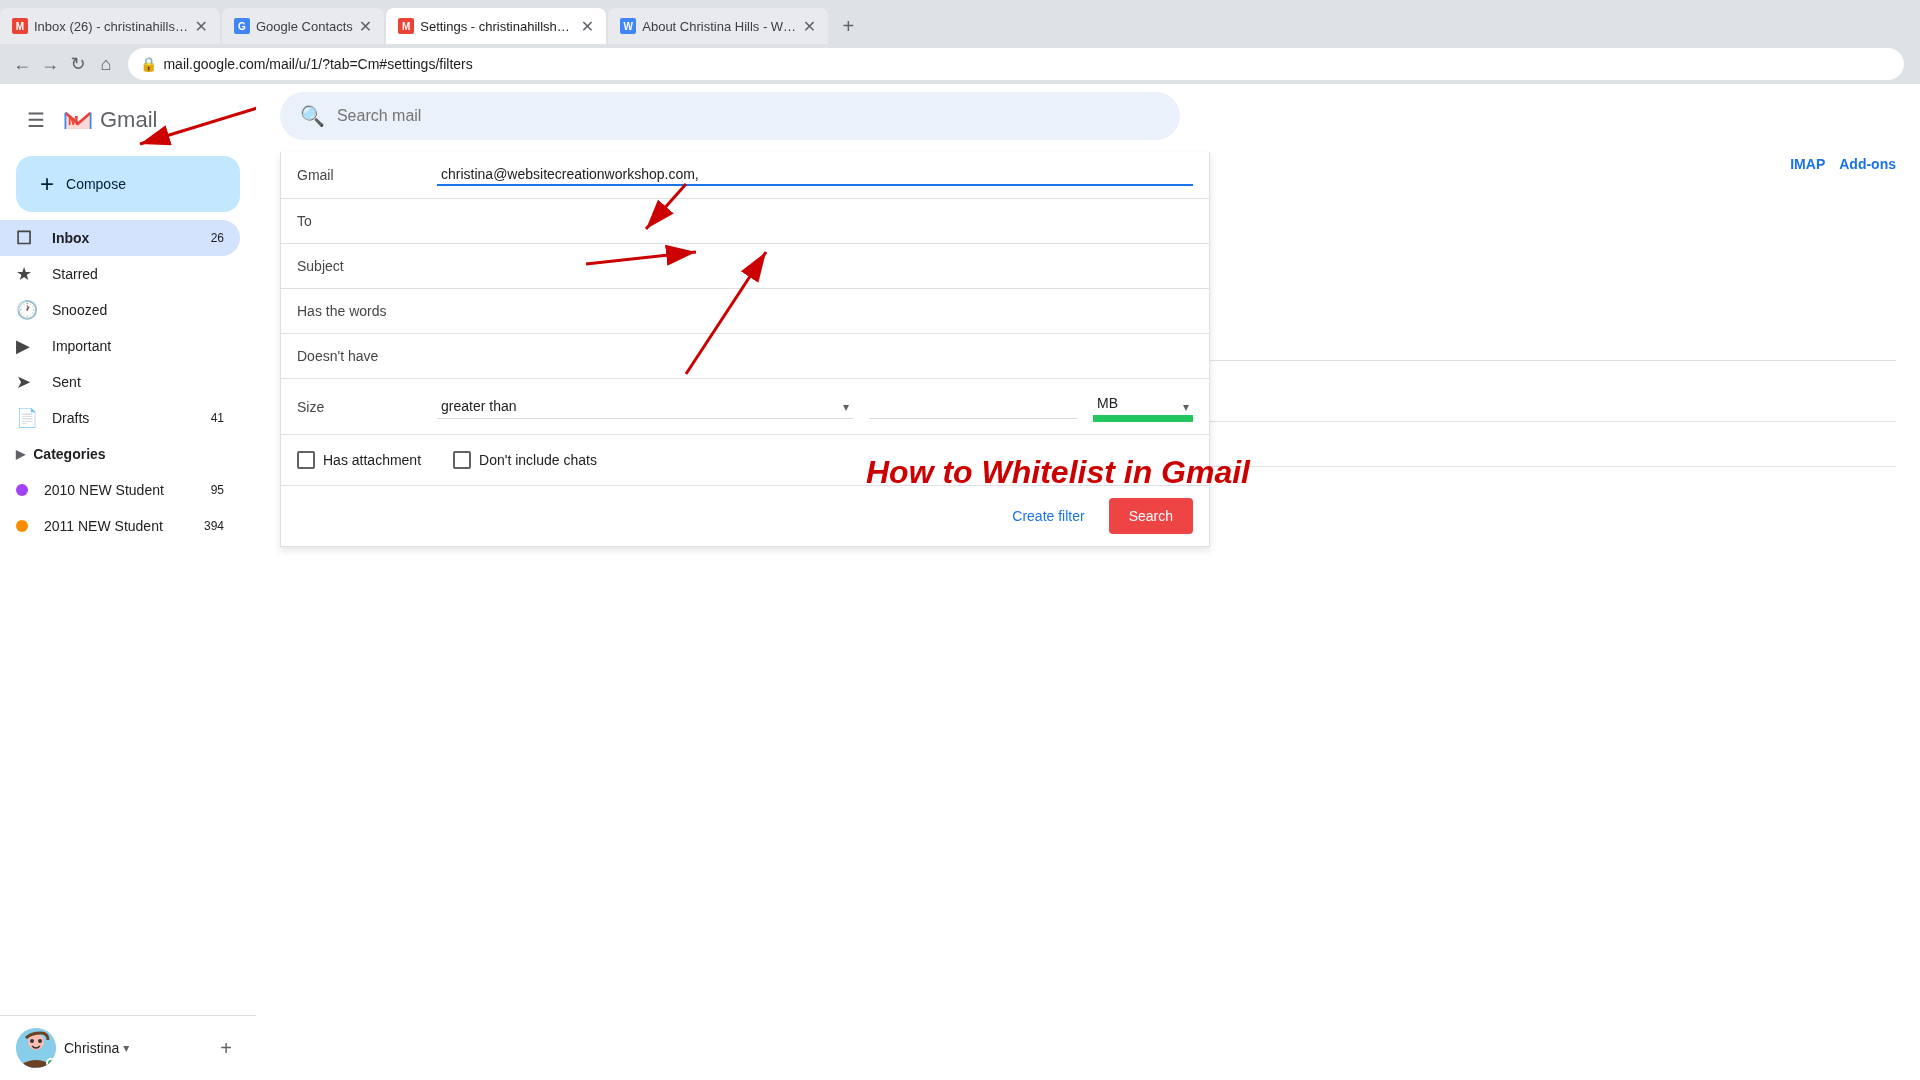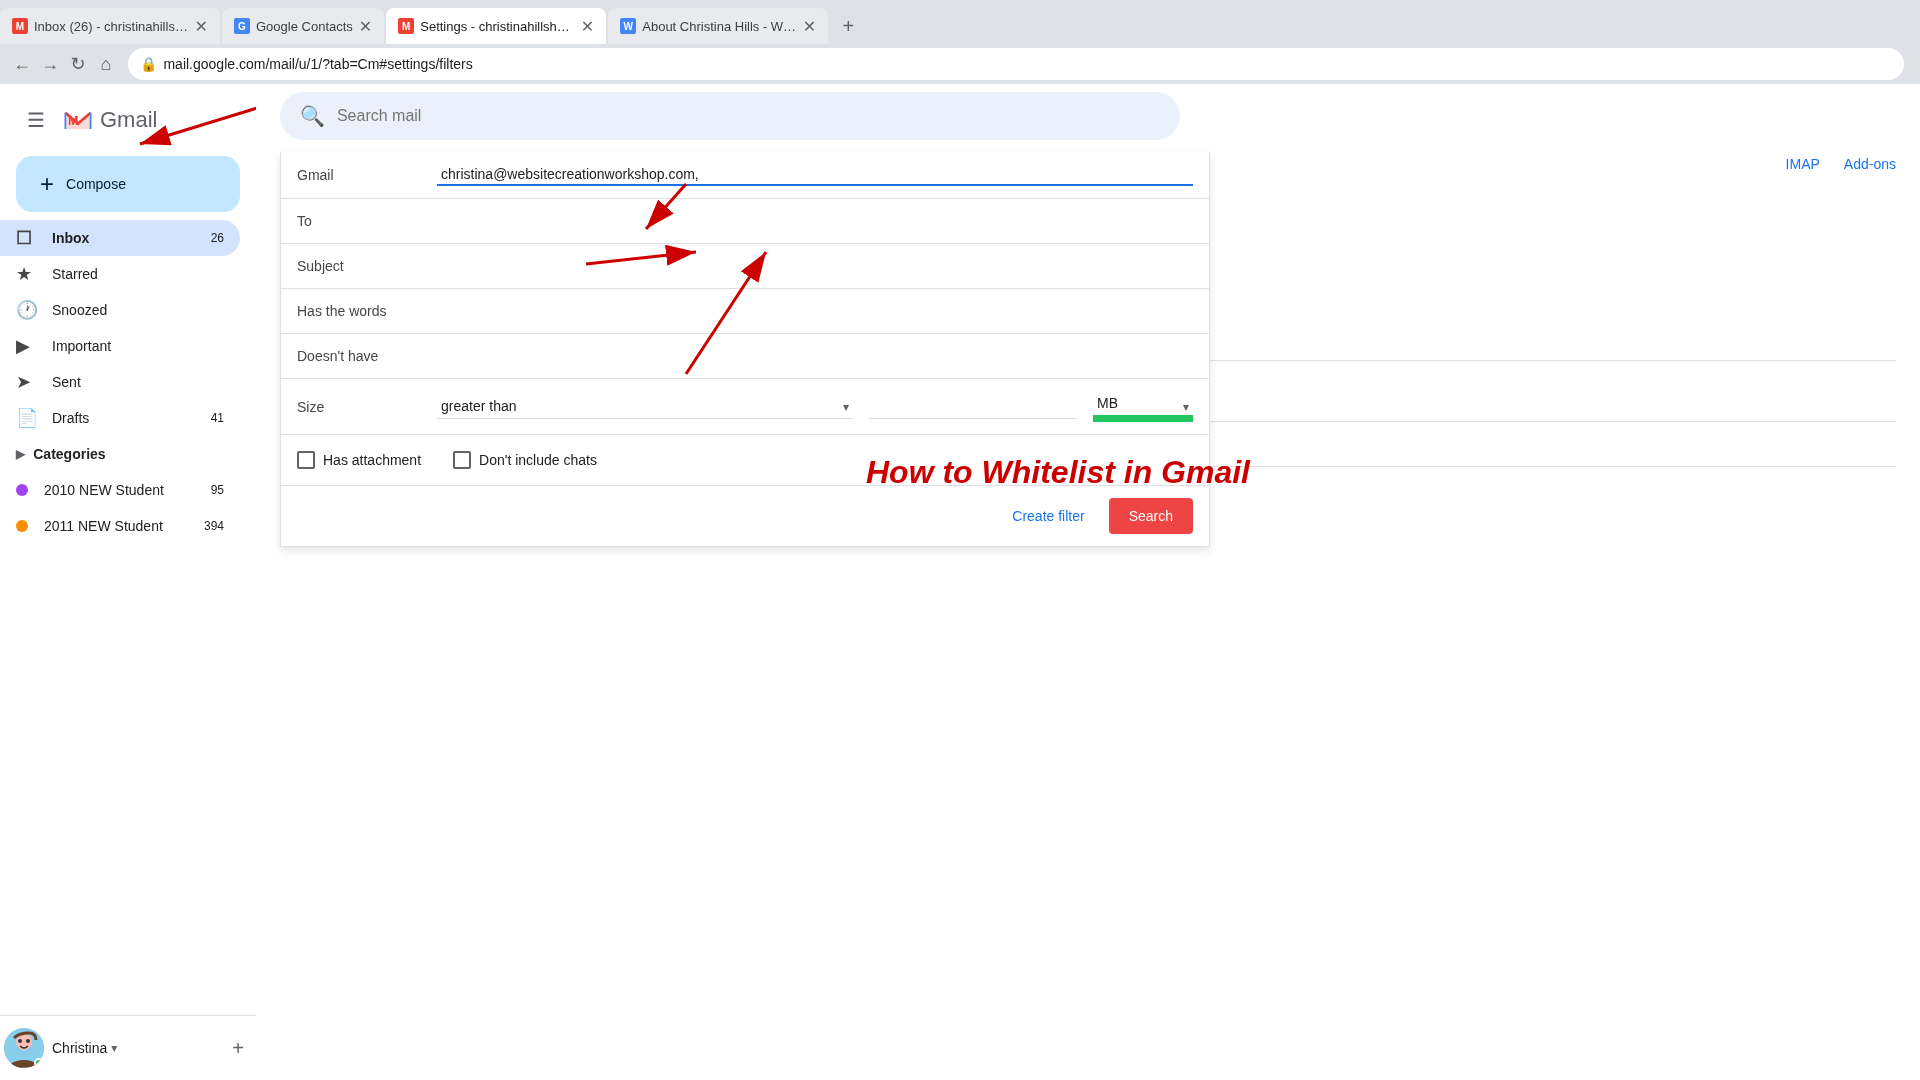--- a/index.html
+++ b/index.html
@@ -210,21 +210,21 @@
     }
 
     
     .user-footer {
       position: absolute;
       bottom: 0;
       left: 0;
       width: 256px;
       display: flex;
       align-items: center;
-      padding: 12px 4px;
+      padding: 12px 16px;
       border-top: 1px solid #e0e0e0;
       background: #fff;
     }
     .avatar {
       width: 40px;
       height: 40px;
       border-radius: 50%;
       background: #a8c5da;
       display: flex;
       align-items: center;
@@ -469,21 +469,22 @@
     .settings-area {
       display: flex;
       align-items: center;
       justify-content: flex-end;
       padding: 8px 24px;
       font-size: 14px;
       color: #1a73e8;
     }
     .settings-link {
       cursor: pointer;
-      margin-left: 24px;
+      margin-left: 14px;
+      font-weight: bold;
     }
 
     
     .filter-list {
       flex: 1;
       padding: 120px 24px 24px;
       overflow-y: auto;
     }
     .filter-list-item {
       display: flex;

